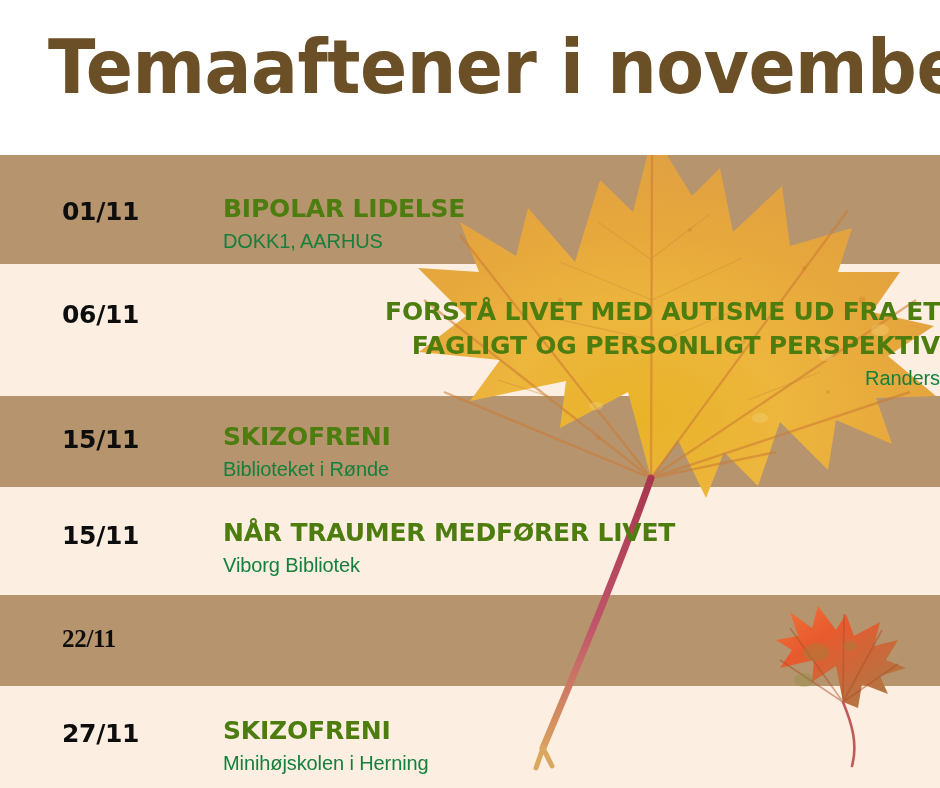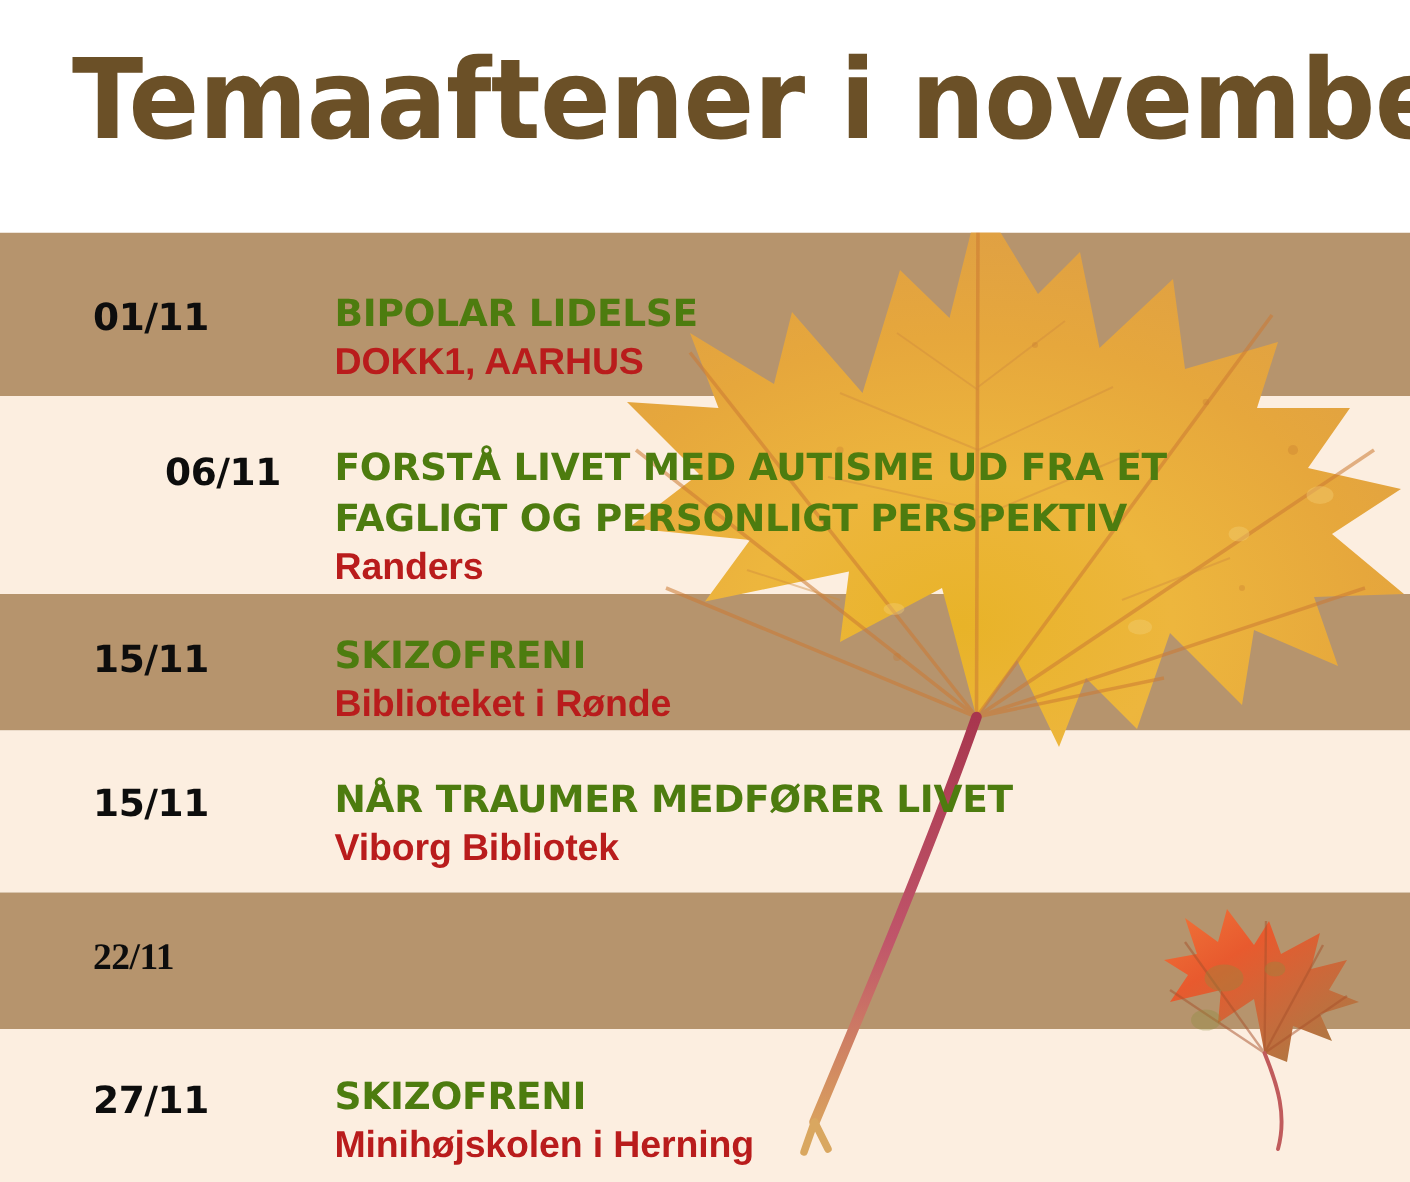--- a/index.html
+++ b/index.html
@@ -107,24 +107,24 @@
     font-family: "DejaVu Sans", sans-serif;
     font-size: 25px;
     line-height: 34px;
     font-weight: 700;
     color: #4d7c0f;
     letter-spacing: -0.2px;
     white-space: pre-line;
   }
   .row-venue {
     font-family: "Liberation Sans", sans-serif;
-    font-size: 25px;
+    font-size: 20px;
     line-height: 29px;
-    font-weight: 700;
-    color: #b91c1c;
+    font-weight: 400;
+    color: #15803d;
     letter-spacing: -0.1px;
     margin-top: 1px;
     white-space: nowrap;
   }
 </style>
 </head>
 <body>
 
 <div id="poster">
 
@@ -241,22 +241,22 @@
 
   <div class="rows">
       <div class="row" style="top: 155px; height: 109px;">
         <div class="row-date" style="top: 30px;">01/11</div>
         <div class="row-body" style="top: 25px;">
           <div class="row-title">BIPOLAR LIDELSE</div>
           <div class="row-venue">DOKK1, AARHUS</div>
         </div>
       </div>
       <div class="row" style="top: 264px; height: 132px;">
-        <div class="row-date" style="top: 24px; margin-left: 48px;">06/11</div>
-        <div class="row-body" style="top: 19px;">
+        <div class="row-date" style="top: 24px;">06/11</div>
+        <div class="row-body" style="top: 19px; text-align: right;">
           <div class="row-title">FORSTÅ LIVET MED AUTISME UD FRA ET
 FAGLIGT OG PERSONLIGT PERSPEKTIV</div>
           <div class="row-venue">Randers</div>
         </div>
       </div>
       <div class="row" style="top: 396px; height: 91px;">
         <div class="row-date" style="top: 17px;">15/11</div>
         <div class="row-body" style="top: 12px;">
           <div class="row-title">SKIZOFRENI</div>
           <div class="row-venue">Biblioteket i Rønde</div>

